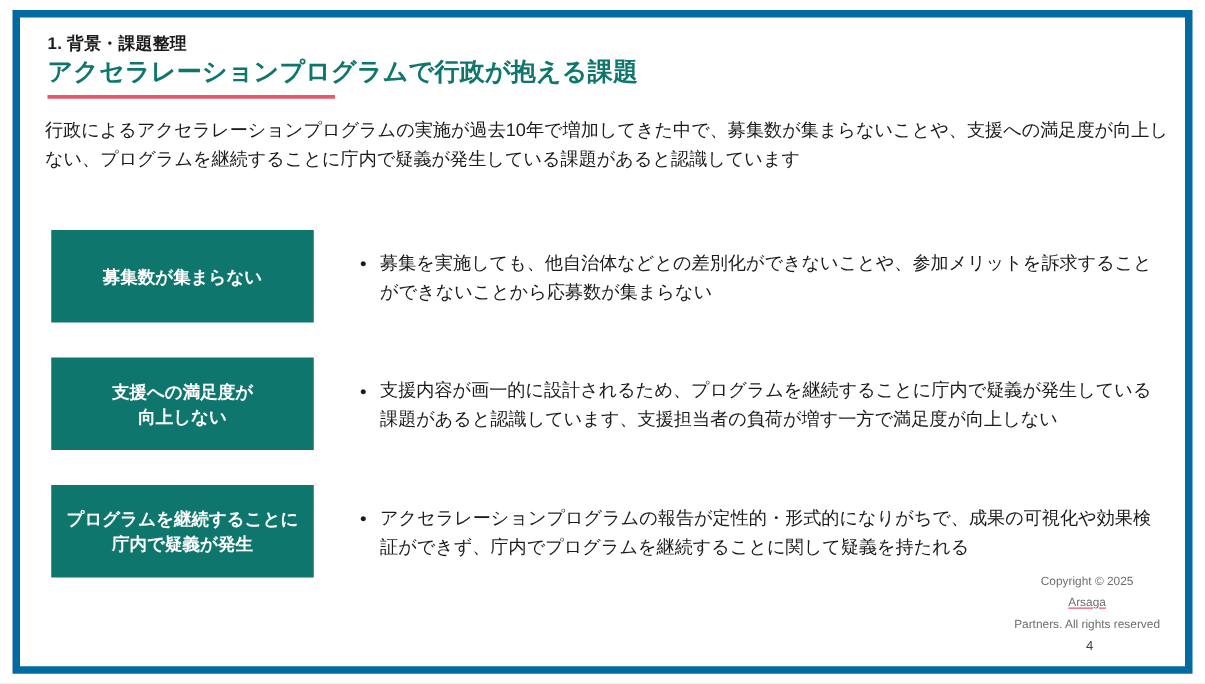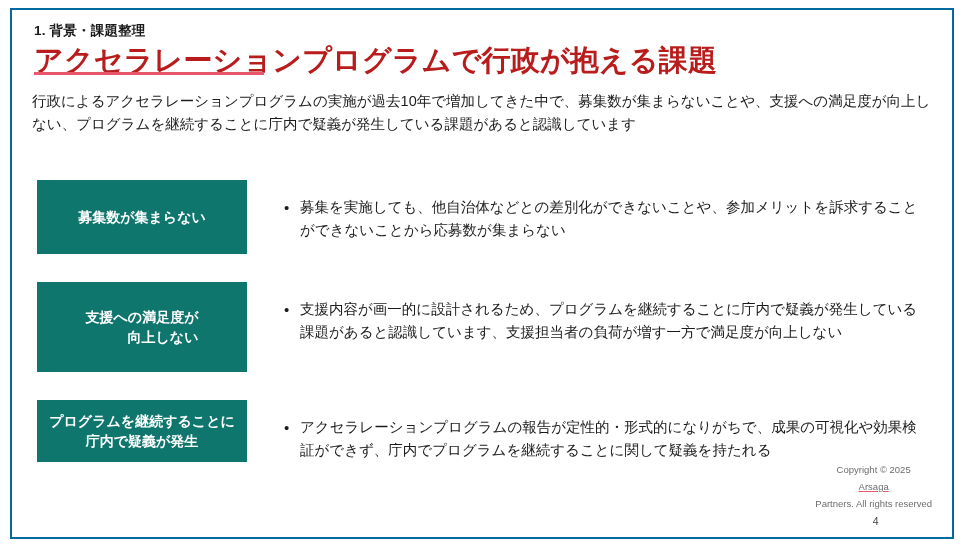--- a/index.html
+++ b/index.html
@@ -18,43 +18,43 @@
     box-sizing: border-box;
     overflow: hidden;
   }
   .slide-inner {
     position: absolute;
     left: 10px;
     top: 8px;
     width: 944px;
     height: 531px;
     background: #ffffff;
-    border: 2px solid #0369a1;
+    border: 6px solid #0369a1;
     box-sizing: border-box;
   }
 
   .eyebrow {
     position: absolute;
     left: 22px;
     top: 12px;
     font-size: 13.5px;
     font-weight: bold;
     color: #1a1a1a;
     letter-spacing: 0.2px;
   }
 
   .title-wrap {
     position: absolute;
     left: 22px;
     top: 32px;
   }
   .title {
-    font-size: 29px;
+    font-size: 20px;
     font-weight: bold;
-    color: #b91c1c;
+    color: #0f766e;
     letter-spacing: 0.2px;
     line-height: 1.25;
     white-space: nowrap;
   }
   .title-underline {
     position: absolute;
     left: 22px;
     top: 62px;
     width: 230px;
     height: 3px;
@@ -96,22 +96,22 @@
     font-weight: bold;
     line-height: 1.45;
     text-align: center;
     display: flex;
     align-items: center;
     justify-content: center;
     box-sizing: border-box;
     padding: 6px 8px;
   }
   .h1box { height: 74px; }
-  .h2box { height: 90px; text-align: right; }
-  .h3box { height: 62px; }
+  .h2box { height: 74px; }
+  .h3box { height: 74px; }
 
   .bullet {
     flex: 1 1 auto;
     display: flex;
     margin-left: 37px;
     padding-top: 16px;
     padding-right: 30px;
   }
   .bullet-dot {
     flex: 0 0 auto;

